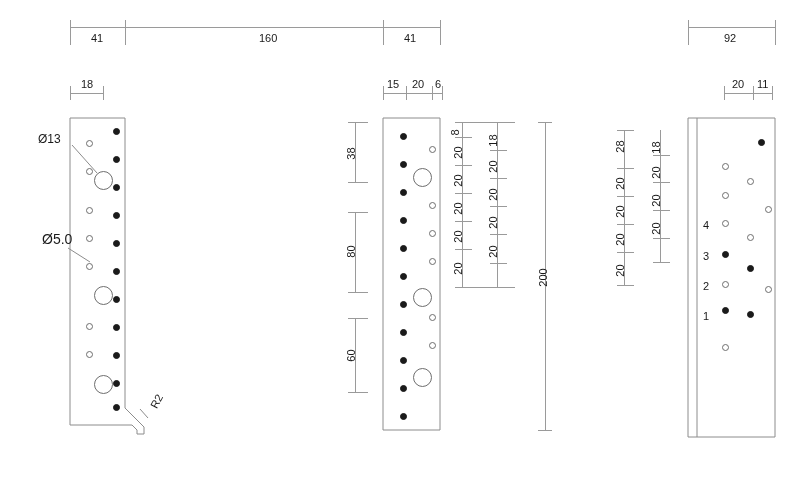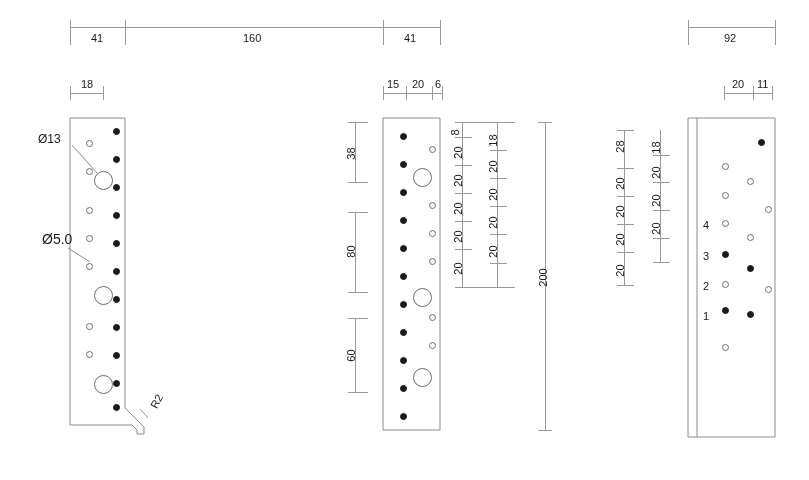--- a/index.html
+++ b/index.html
@@ -210,21 +210,21 @@
     <div class="hole filled" style="left:722px; top:251px; width:7px;  height:7px;"></div>
     <div class="hole filled" style="left:747px; top:265px; width:7px;  height:7px;"></div>
     <div class="hole open" style="left:722px; top:281px; width:7px;  height:7px;"></div>
     <div class="hole open" style="left:765px; top:286px; width:7px;  height:7px;"></div>
     <div class="hole filled" style="left:722px; top:307px; width:7px;  height:7px;"></div>
     <div class="hole filled" style="left:747px; top:311px; width:7px;  height:7px;"></div>
     <div class="hole open" style="left:722px; top:344px; width:7px;  height:7px;"></div>
   </div>
 
   <div class="lbl" style="left:91px;  top:33px;">41</div>
-  <div class="lbl" style="left:243px; top:33px;text-align:right;">160</div>
+  <div class="lbl" style="left:259px; top:33px;text-align:right;">160</div>
   <div class="lbl" style="left:404px; top:33px;">41</div>
 
   <div class="lbl" style="left:81px;  top:79px;">18</div>
   <div class="lbl" style="left:387px; top:79px;">15</div>
   <div class="lbl" style="left:412px; top:79px;">20</div>
   <div class="lbl" style="left:435px; top:79px;">6</div>
 
   <div class="lbl" style="left:724px; top:33px;">92</div>
   <div class="lbl" style="left:732px; top:79px;">20</div>
   <div class="lbl" style="left:757px; top:79px;">11</div>

